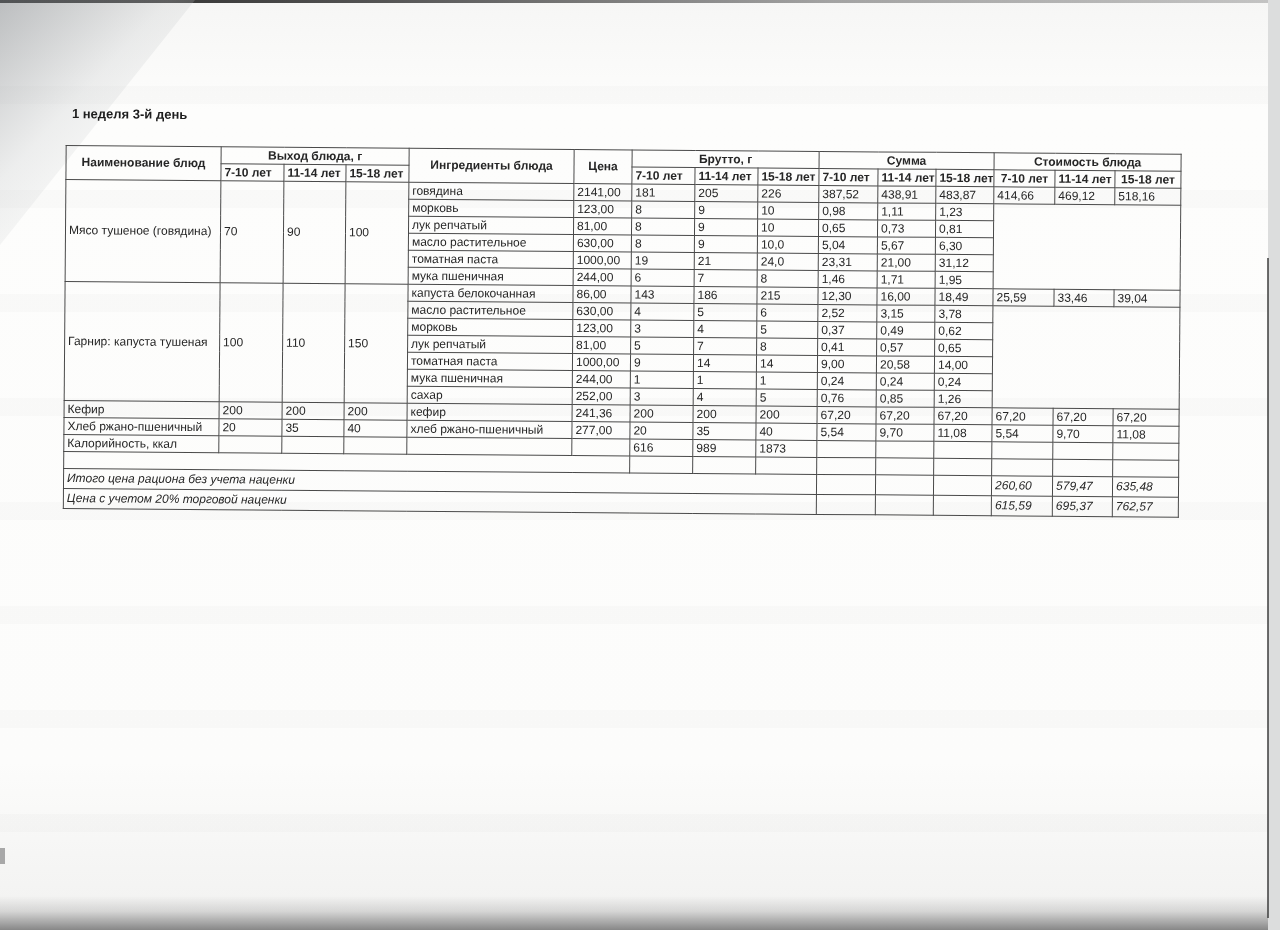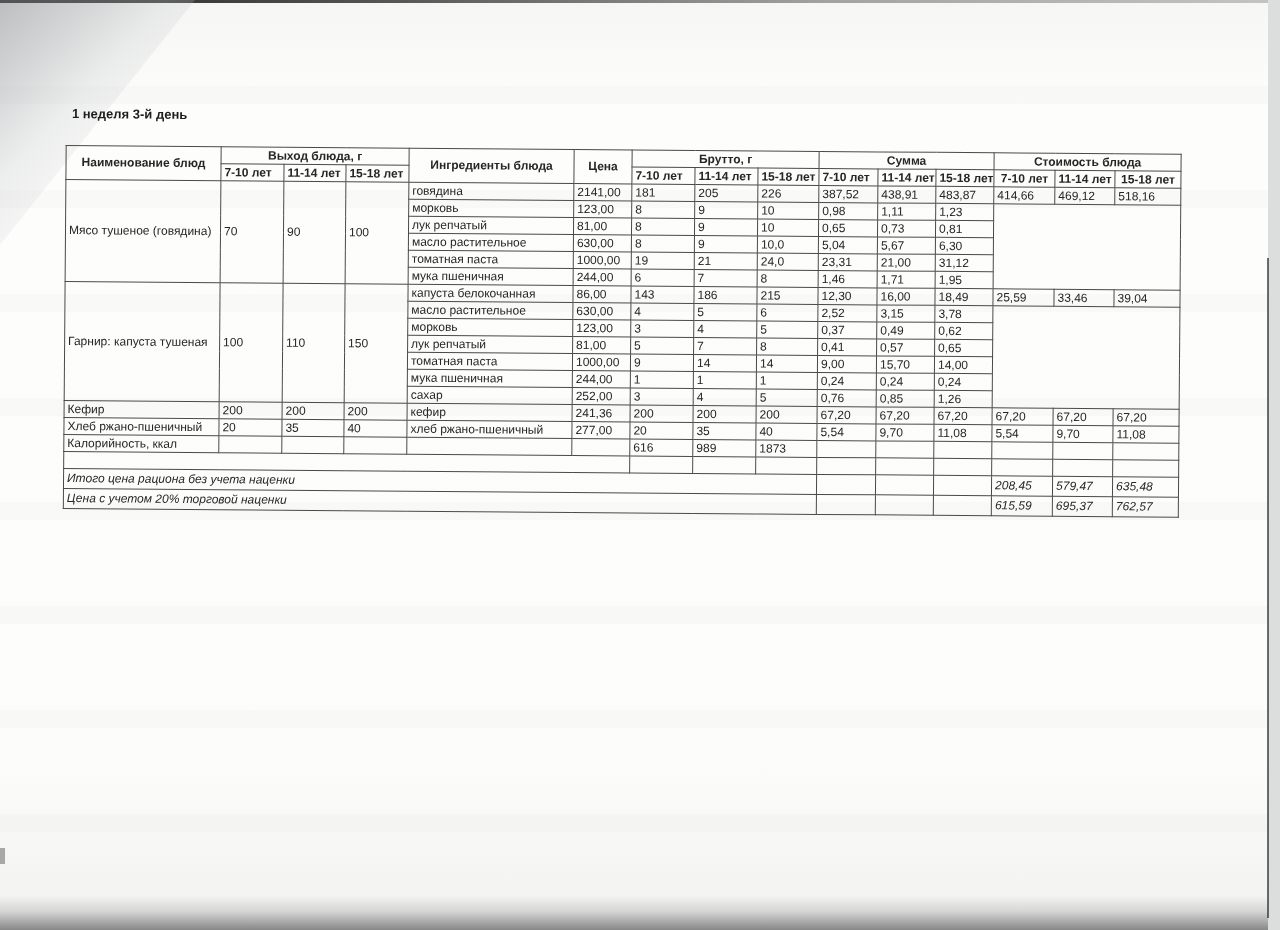--- a/index.html
+++ b/index.html
@@ -224,21 +224,21 @@
         <td class="right">0,57</td>
         <td class="right">0,65</td>
       </tr>
       <tr>
         <td class="left">томатная паста</td>
         <td class="left">1000,00</td>
         <td class="right">9</td>
         <td class="right">14</td>
         <td class="right">14</td>
         <td class="right">9,00</td>
-        <td class="right">15,70</td>
+        <td class="right">20,58</td>
         <td class="right">14,00</td>
       </tr>
       <tr>
         <td class="left">мука пшеничная</td>
         <td class="left">244,00</td>
         <td class="right">1</td>
         <td class="right">1</td>
         <td class="right">1</td>
         <td class="right">0,24</td>
         <td class="right">0,24</td>
@@ -318,21 +318,21 @@
         <td></td>
         <td></td>
         <td></td>
       </tr>
 
       <tr class="totrow">
         <td colspan="9" class="totlabel">Итого цена рациона без учета наценки</td>
         <td></td>
         <td></td>
         <td></td>
-        <td class="totval">208,45</td>
+        <td class="totval">260,60</td>
         <td class="totval">579,47</td>
         <td class="totval">635,48</td>
       </tr>
       <tr class="totrow">
         <td colspan="9" class="totlabel">Цена с учетом 20% торговой наценки</td>
         <td></td>
         <td></td>
         <td></td>
         <td class="totval">615,59</td>
         <td class="totval">695,37</td>

